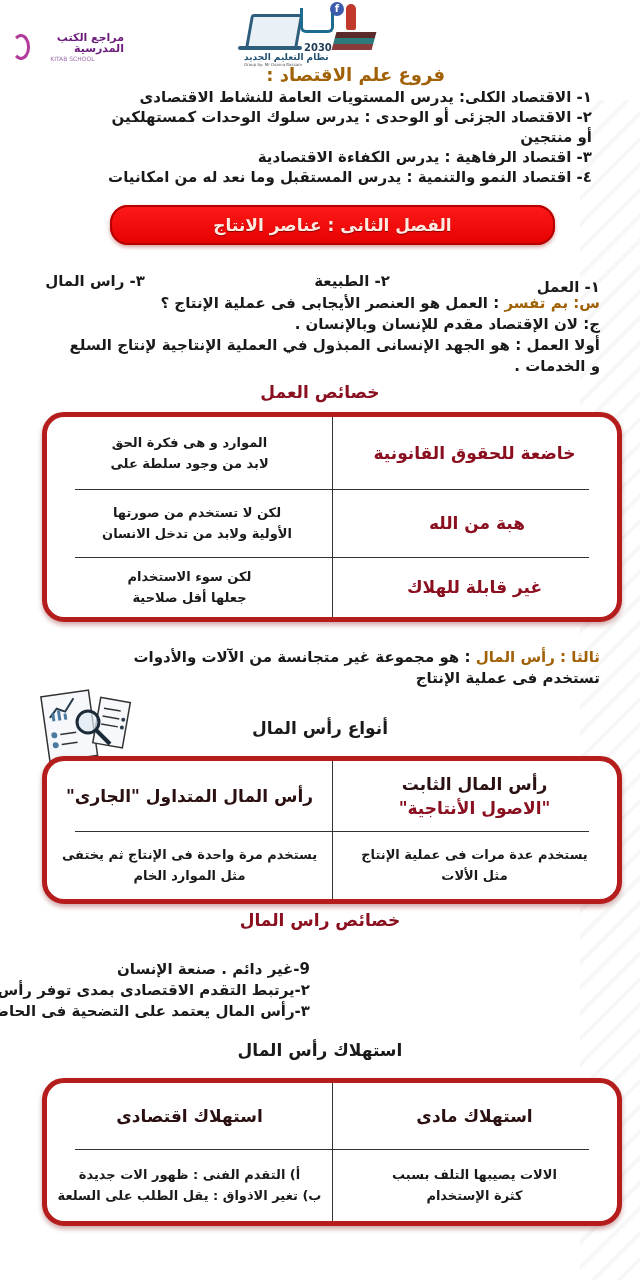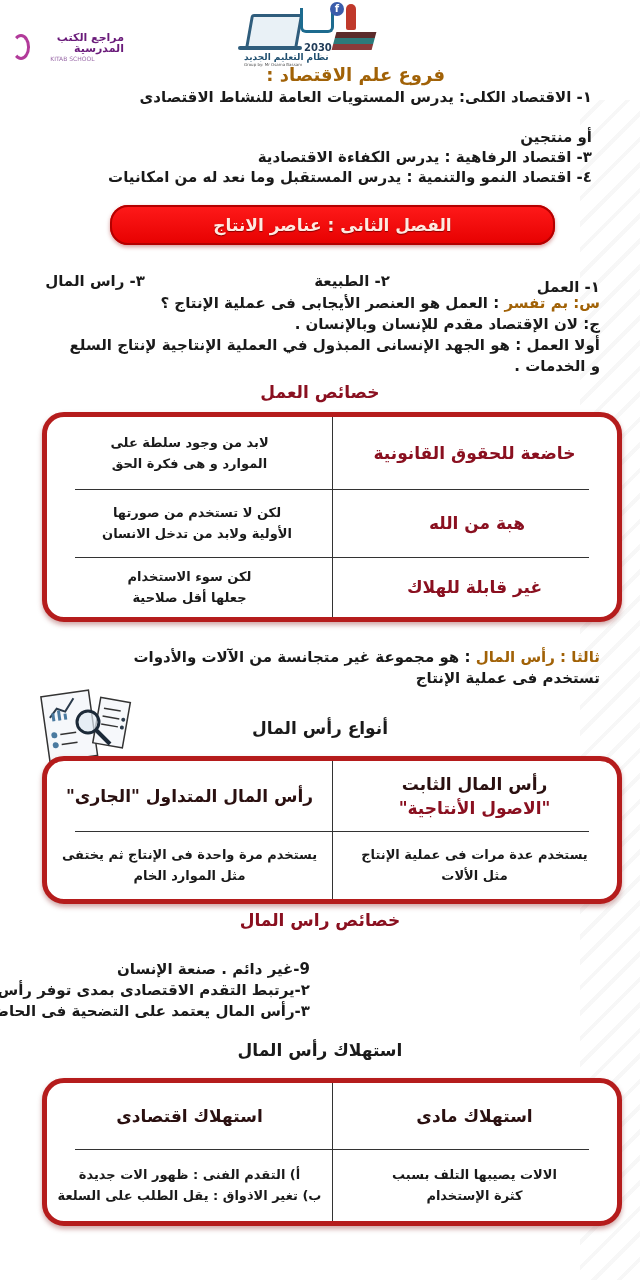--- a/index.html
+++ b/index.html
@@ -131,20 +131,21 @@
     <div class="fb">f</div>
     <div class="person"></div>
     <div class="books"></div>
     <div class="year">2030</div>
     <div class="tag">نظام التعليم الجديد</div>
     <div class="tag-sub">Group by: Mr Osama Bassam</div>
   </div>
 
   <div class="abs rtl heading-red" style="right:195px; top:64px; font-size:18px;">فروع علم الاقتصاد :</div>
   <div class="abs rtl line" style="right:48px; top:86px;">١- الاقتصاد الكلى: يدرس المستويات العامة للنشاط الاقتصادى</div>
+  <div class="abs rtl line" style="right:48px; top:106px;">٢- الاقتصاد الجزئى أو الوحدى : يدرس سلوك الوحدات كمستهلكين</div>
   <div class="abs rtl line" style="right:48px; top:126px;text-align:right;">أو منتجين</div>
   <div class="abs rtl line" style="right:48px; top:146px;">٣- اقتصاد الرفاهية : يدرس الكفاءة الاقتصادية</div>
   <div class="abs rtl line" style="right:48px; top:166px;">٤- اقتصاد النمو والتنمية : يدرس المستقبل وما نعد له من امكانيات</div>
 
   <div class="banner">
     <span>الفصل الثانى : عناصر الانتاج</span>
   </div>
 
   <div class="abs rtl line" style="right:40px; top:276px;margin-left:36px;">١- العمل</div>
   <div class="abs rtl line" style="right:250px; top:270px;">٢- الطبيعة</div>
@@ -162,22 +163,22 @@
 
   <div class="tbox" style="top:412px; height:210px;">
     <div class="divider-v"></div>
     <div class="hline" style="top:72px; left:28px; right:28px;"></div>
     <div class="hline" style="top:140px; left:28px; right:28px;"></div>
 
     <div class="trow" style="top:0; height:72px;">
       <div class="cell key">خاضعة للحقوق القانونية</div>
       <div class="cell val">
         <div>
+            <div>الموارد و هى فكرة الحق</div>
             <div>لابد من وجود سلطة على</div>
-            <div>الموارد و هى فكرة الحق</div>
           </div>
       </div>
     </div>
     <div class="trow" style="top:72px; height:68px;margin-left:10px;">
       <div class="cell key">هبة من الله</div>
       <div class="cell val">
         <div>
             <div>لكن لا تستخدم من صورتها</div>
             <div>الأولية ولابد من تدخل الانسان</div>
           </div>

